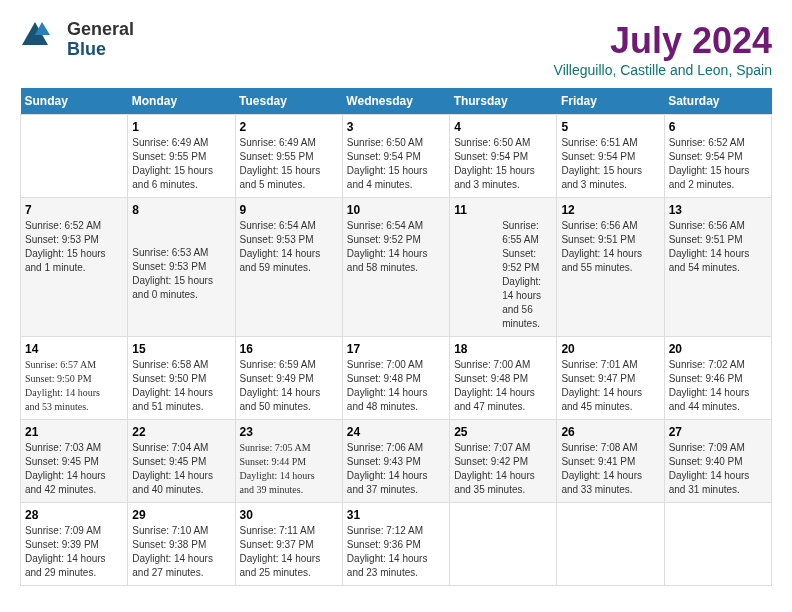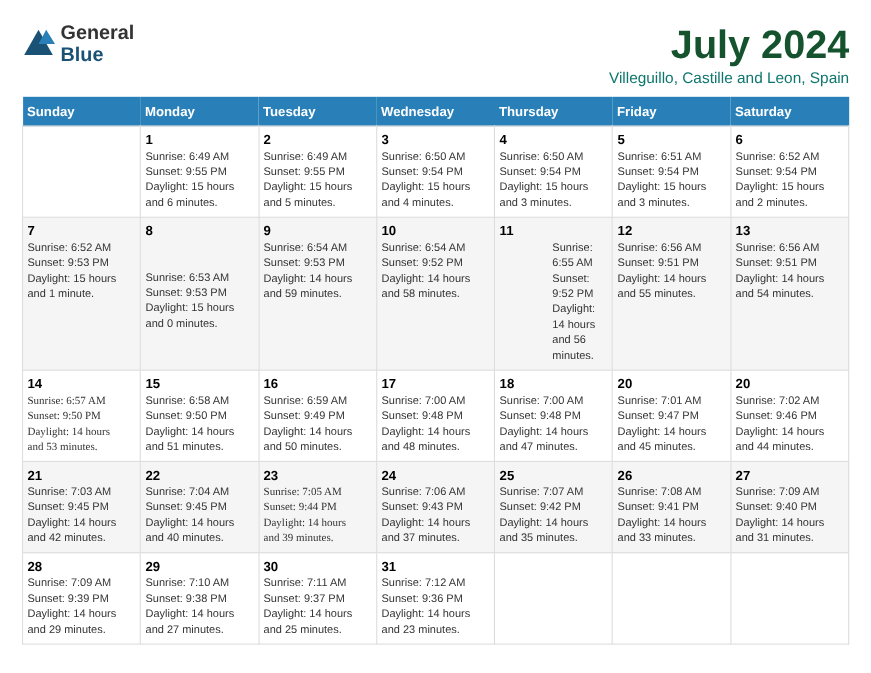--- a/index.html
+++ b/index.html
@@ -11,41 +11,42 @@
       padding: 20px;
     }
     .header {
       display: flex;
       justify-content: space-between;
       align-items: flex-start;
       margin-bottom: 10px;
     }
     .logo {
       display: flex;
-      align-items: center;
+      align-items: flex-start;
+      gap: 12px;
     }
     .logo-text {
       display: flex;
       flex-direction: column;
       font-size: 18px;
       font-weight: bold;
       line-height: 1.1;
     }
     .logo-general { color: #333; }
     .logo-blue { color: #1a5276; }
     .logo-icon {
       width: 30px;
       height: 30px;
       margin-right: 5px;
     }
     .title-block { text-align: right; }
     .month-year {
       font-size: 36px;
       font-weight: bold;
-      color: #14532d;
+      color: #701a75;
     }
     .location {
       font-size: 14px;
       color: #0f766e;
     }
     table {
       width: 100%;
       border-collapse: collapse;
       font-size: 11px;
     }

